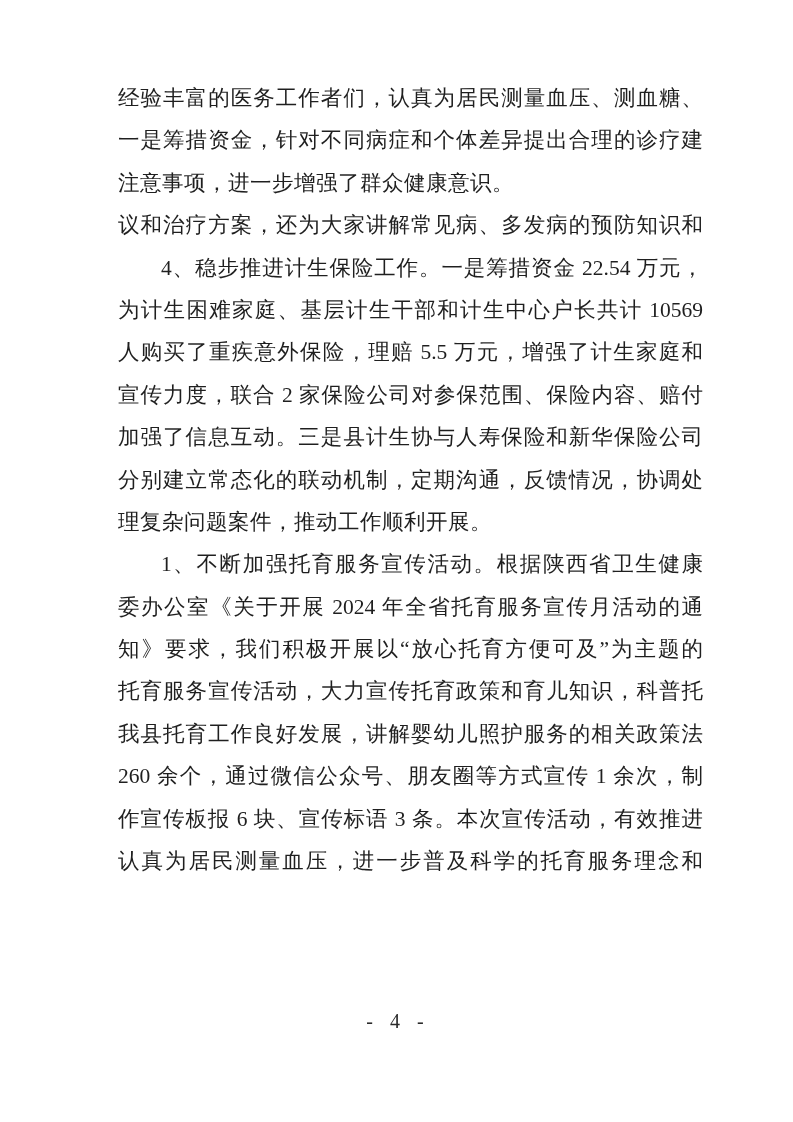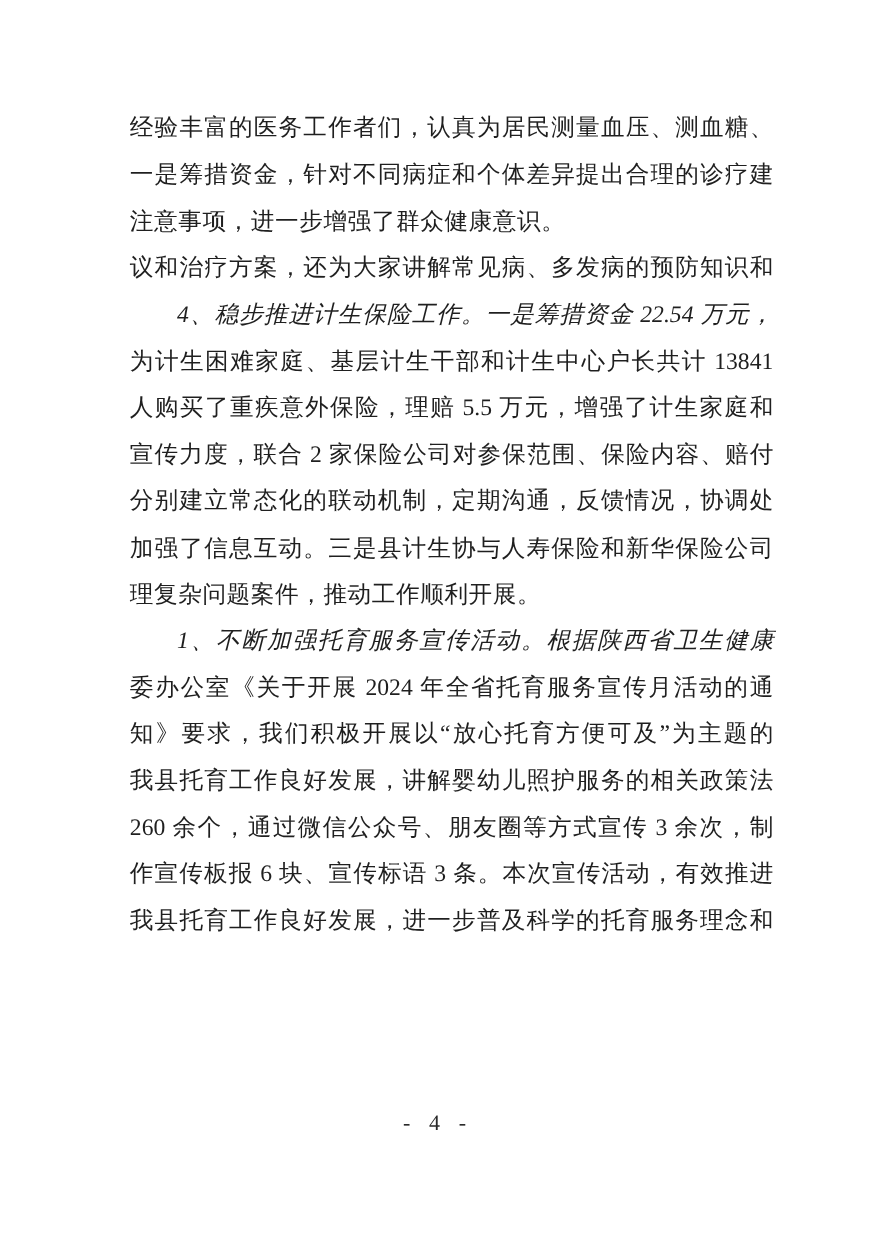--- a/index.html
+++ b/index.html
@@ -11,39 +11,38 @@
     height: 1122px;
     background: #ffffff;
     position: relative;
     overflow: hidden;
     font-family: "Liberation Serif", "DejaVu Serif", serif;
     color: #1f1f1f;
   }
   .doc-body {
     position: absolute;
     left: 118px;
-    top: 95px;
+    top: 77px;
     width: 585px;
   }
   .para {
     margin: 0;
     padding: 0;
   }
   .line {
     font-size: 21.5px;
     line-height: 42.4px;
     height: 42.4px;
     text-align: justify;
     text-align-last: justify;
     text-justify: inter-character;
     overflow: visible;
   }
   .line.indent {
     text-indent: 43px;
-    font-style: italic;
   }
   .line.para-end {
     text-align-last: left;
     letter-spacing: 0.5px;
   }
   .footer {
     position: absolute;
     top: 1010px;
     left: 0;
     width: 793px;
@@ -59,31 +58,32 @@
 
 <div class="doc-body" id="doc-body">
     <div class="para">
       <div class="line">经验丰富的医务工作者们，认真为居民测量血压、测血糖、</div>
       <div class="line">一是筹措资金，针对不同病症和个体差异提出合理的诊疗建</div>
       <div class="line para-end">注意事项，进一步增强了群众健康意识。</div>
       <div class="line">议和治疗方案，还为大家讲解常见病、多发病的预防知识和</div>
     </div>
     <div class="para">
       <div class="line indent">4、稳步推进计生保险工作。一是筹措资金 22.54 万元，</div>
-      <div class="line">为计生困难家庭、基层计生干部和计生中心户长共计 13841</div>
+      <div class="line">为计生困难家庭、基层计生干部和计生中心户长共计 10569</div>
       <div class="line">人购买了重疾意外保险，理赔 5.5 万元，增强了计生家庭和</div>
       <div class="line">宣传力度，联合 2 家保险公司对参保范围、保险内容、赔付</div>
+      <div class="line">加强了信息互动。三是县计生协与人寿保险和新华保险公司</div>
       <div class="line">分别建立常态化的联动机制，定期沟通，反馈情况，协调处</div>
-      <div class="line">加强了信息互动。三是县计生协与人寿保险和新华保险公司</div>
       <div class="line para-end">理复杂问题案件，推动工作顺利开展。</div>
     </div>
     <div class="para">
       <div class="line indent">1、不断加强托育服务宣传活动。根据陕西省卫生健康</div>
       <div class="line">委办公室《关于开展 2024 年全省托育服务宣传月活动的通</div>
       <div class="line">知》要求，我们积极开展以“放心托育方便可及”为主题的</div>
+      <div class="line">托育服务宣传活动，大力宣传托育政策和育儿知识，科普托</div>
       <div class="line">我县托育工作良好发展，讲解婴幼儿照护服务的相关政策法</div>
-      <div class="line">260 余个，通过微信公众号、朋友圈等方式宣传 3 余次，制</div>
+      <div class="line">260 余个，通过微信公众号、朋友圈等方式宣传 1 余次，制</div>
       <div class="line">作宣传板报 6 块、宣传标语 3 条。本次宣传活动，有效推进</div>
-      <div class="line">我县托育工作良好发展，进一步普及科学的托育服务理念和</div>
+      <div class="line">认真为居民测量血压，进一步普及科学的托育服务理念和</div>
     </div>
   </div>
 
 <div class="footer">- 4 -</div>
 
 </body></html>

